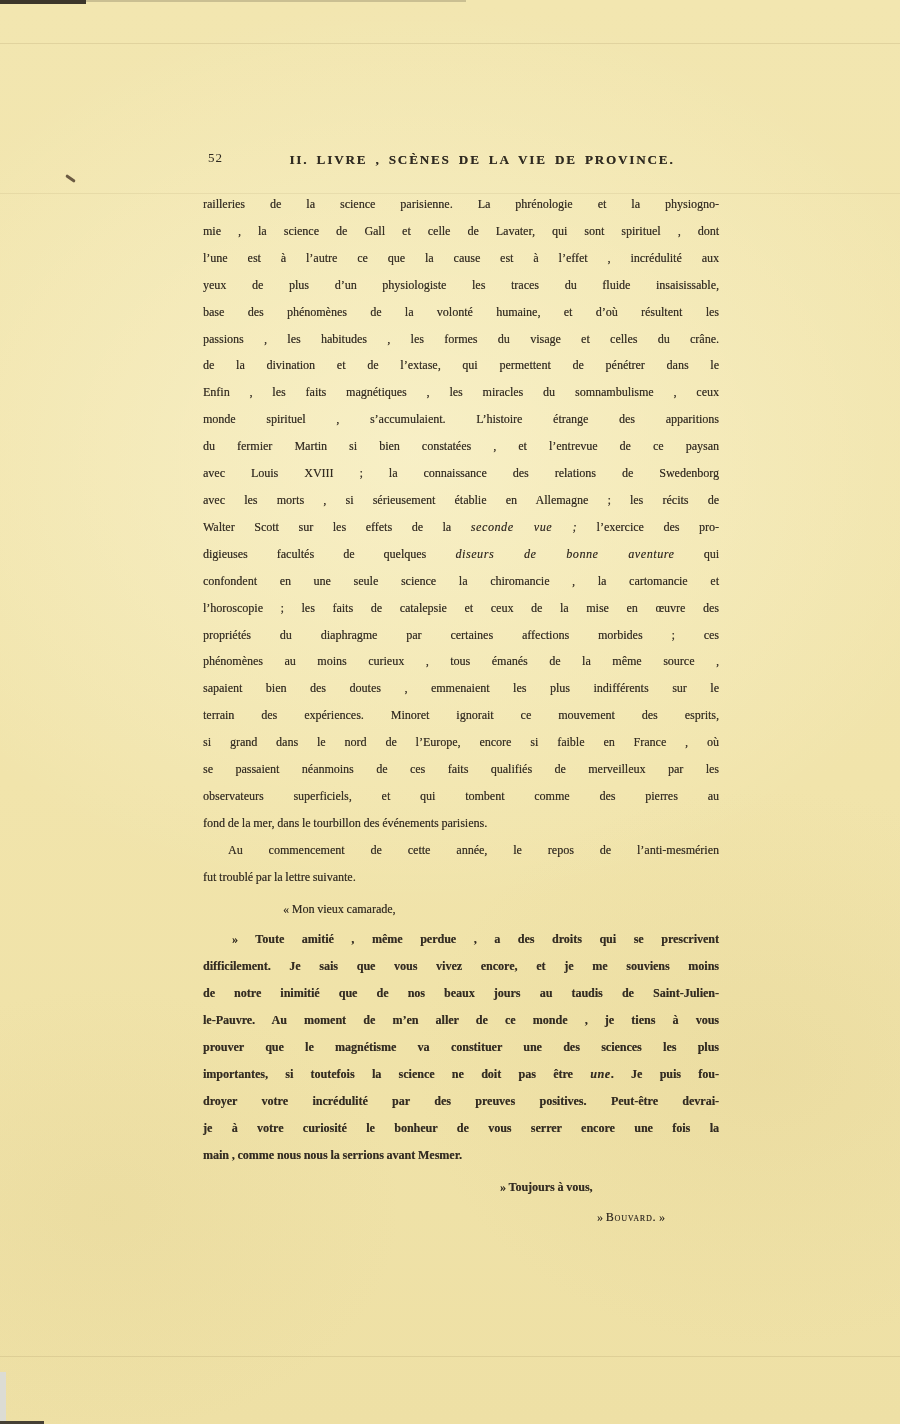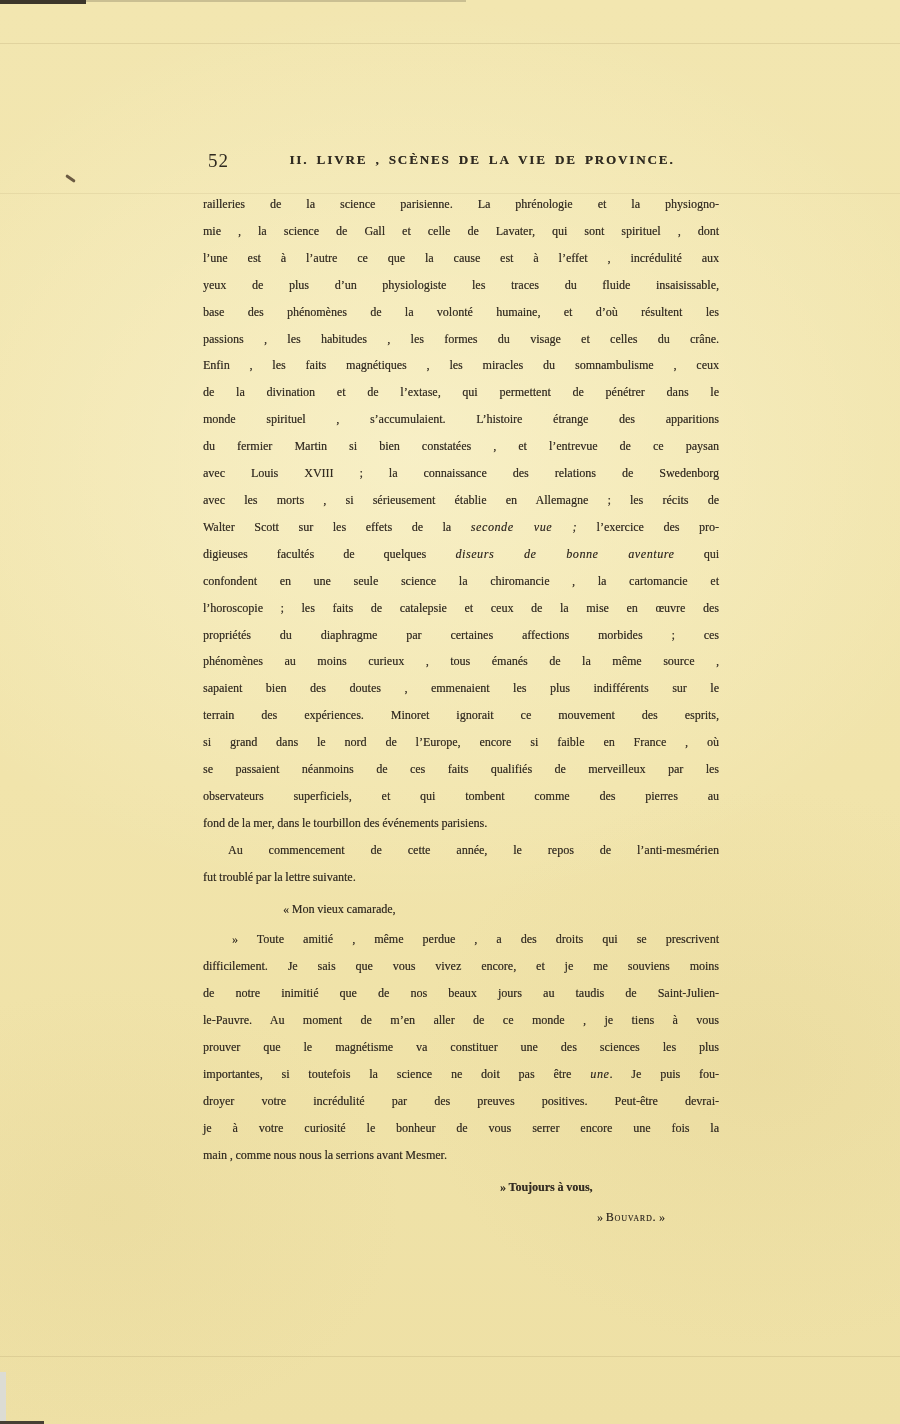--- a/index.html
+++ b/index.html
@@ -28,21 +28,21 @@
   .fleck { position: absolute; left: 65px; top: 177px; width: 11px; height: 3px; background: #6b5b43; border-radius: 2px; transform: rotate(35deg); }
   .edge-bottom-left { position: absolute; left: 0; top: 1372px; width: 6px; height: 52px; background: #dcdcd4; }
   .edge-bottom-dark { position: absolute; left: 0; top: 1421px; width: 44px; height: 3px; background: #464034; }
 
   .running-header {
     position: absolute;
     top: 150px; left: 203px; width: 516px; height: 22px;
   }
   .pageno {
     position: absolute; left: 5px; top: 0;
-    font-size: 19px; letter-spacing: 1px; color: #2f2a20;
+    font-size: 13px; letter-spacing: 1px; color: #2f2a20;
   }
   .rtitle {
     display: block; text-align: center;
     position: relative; left: 21px; top: 2px;
     font-size: 13px; font-weight: bold; letter-spacing: 1.9px;
     word-spacing: 3px; color: #2f2a20;
     text-shadow: 0.25px 0 0 rgba(47,42,32,0.6);
   }
 
   .textcol {
@@ -55,21 +55,21 @@
     word-spacing: -0.25px;
     white-space: nowrap;
     text-shadow: 0.25px 0 0 rgba(51,44,34,0.55);
   }
   .j { white-space: normal; text-align: justify; text-align-last: justify; }
   .ind-a { text-indent: 25px; }
   .ind-b { text-indent: 29px; }
   .it { font-style: italic; letter-spacing: 0.6px; }
 
   .salutation { margin-top: 5px; margin-left: 80px; }
-  .letter-para { margin-top: 4px; }
+  .letter-para { margin-top: 4px; font-weight: bold; }
   .closing { margin-top: 5px; margin-left: 297px; font-weight: bold; }
   .signature { margin-top: 3px; margin-left: 394px; }
   .sc { font-variant: small-caps; letter-spacing: 0.8px; }
 </style>
 </head>
 <body>
 
 <div class="page">
 
   <div class="edge-top-dark"></div>
@@ -87,22 +87,22 @@
   </div>
 
   <div class="textcol">
 
     <div class="line j">railleries de la science parisienne. La phrénologie et la physiogno-</div>
     <div class="line j">mie , la science de Gall et celle de Lavater, qui sont spirituel , dont</div>
     <div class="line j">l’une est à l’autre ce que la cause est à l’effet , incrédulité aux</div>
     <div class="line j">yeux de plus d’un physiologiste les traces du fluide insaisissable,</div>
     <div class="line j">base des phénomènes de la volonté humaine, et d’où résultent les</div>
     <div class="line j">passions , les habitudes , les formes du visage et celles du crâne.</div>
+    <div class="line j">de la divination et de l’extase, qui permettent de pénétrer dans le</div>
     <div class="line j">Enfin , les faits magnétiques , les miracles du somnambulisme , ceux</div>
-    <div class="line j">de la divination et de l’extase, qui permettent de pénétrer dans le</div>
     <div class="line j">monde spirituel , s’accumulaient. L’histoire étrange des apparitions</div>
     <div class="line j">du fermier Martin si bien constatées , et l’entrevue de ce paysan</div>
     <div class="line j">avec Louis XVIII ; la connaissance des relations de Swedenborg</div>
     <div class="line j">avec les morts , si sérieusement établie en Allemagne ; les récits de</div>
     <div class="line j"><span>Walter Scott sur les effets de la </span><span class="it">seconde vue ;</span><span> l’exercice des pro-</span></div>
     <div class="line j"><span>digieuses facultés de quelques </span><span class="it">diseurs de bonne aventure</span><span> qui</span></div>
     <div class="line j">confondent en une seule science la chiromancie , la cartomancie et</div>
     <div class="line j">l’horoscopie ; les faits de catalepsie et ceux de la mise en œuvre des</div>
     <div class="line j">propriétés du diaphragme par certaines affections morbides ; ces</div>
     <div class="line j">phénomènes au moins curieux , tous émanés de la même source ,</div>

